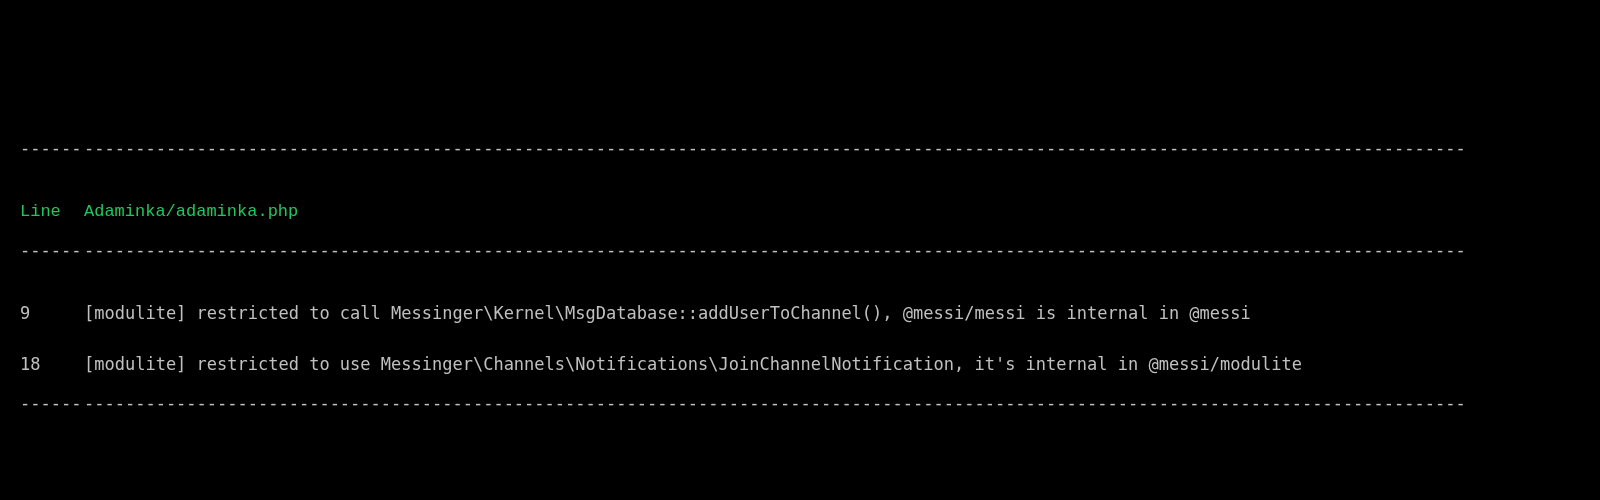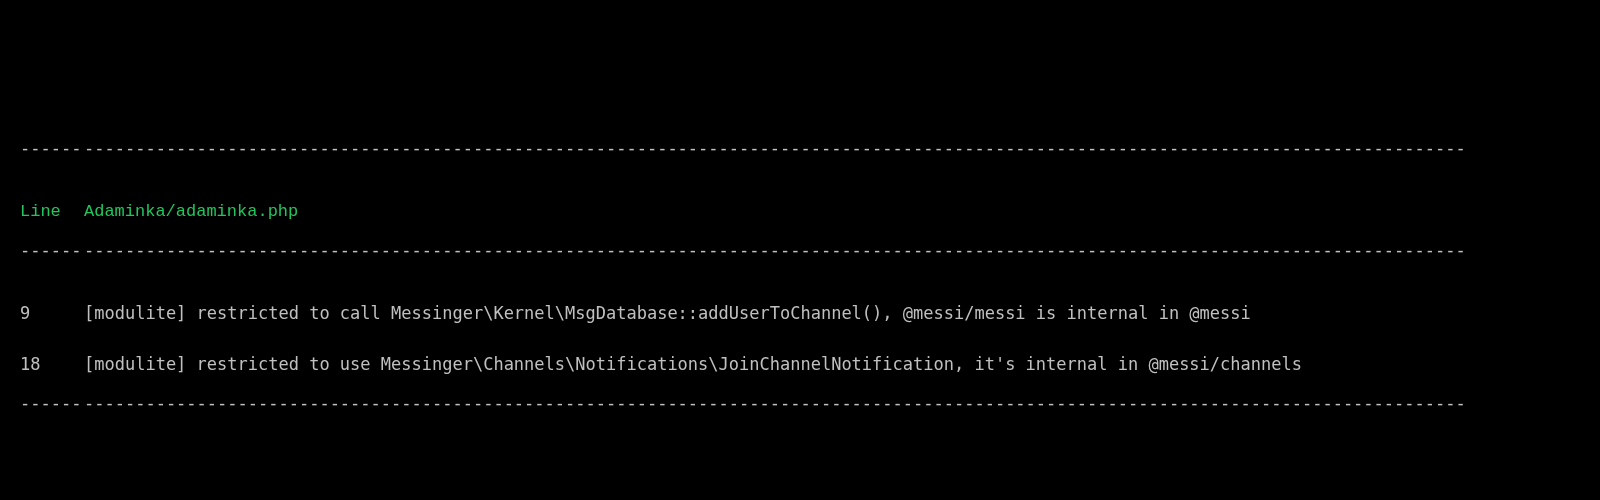--- a/index.html
+++ b/index.html
@@ -57,21 +57,21 @@
 </head>
 <body>
 
 
 
 
 <div class="row"><span class="sep-line-col">------</span><span class="sep-msg-col">---------------------------------------------------------------------------------------------------------------------------------------</span></div>
 <div class="row"><span class="line-col green">Line</span><span class="msg-col green">Adaminka/adaminka.php</span></div>
 <div class="row"><span class="sep-line-col">------</span><span class="sep-msg-col">---------------------------------------------------------------------------------------------------------------------------------------</span></div>
 <div class="row"><span class="line-col gray">9</span><span class="msg-col gray">[modulite] restricted to call Messinger\Kernel\MsgDatabase::addUserToChannel(), @messi/messi is internal in @messi</span></div>
-<div class="row"><span class="line-col gray">18</span><span class="msg-col gray">[modulite] restricted to use Messinger\Channels\Notifications\JoinChannelNotification, it's internal in @messi/channels</span></div>
+<div class="row"><span class="line-col gray">18</span><span class="msg-col gray">[modulite] restricted to use Messinger\Channels\Notifications\JoinChannelNotification, it's internal in @messi/modulite</span></div>
 <div class="row"><span class="sep-line-col">------</span><span class="sep-msg-col">---------------------------------------------------------------------------------------------------------------------------------------</span></div>
 
 <div class="blank"></div>
 
 
 
 
 
 
 

